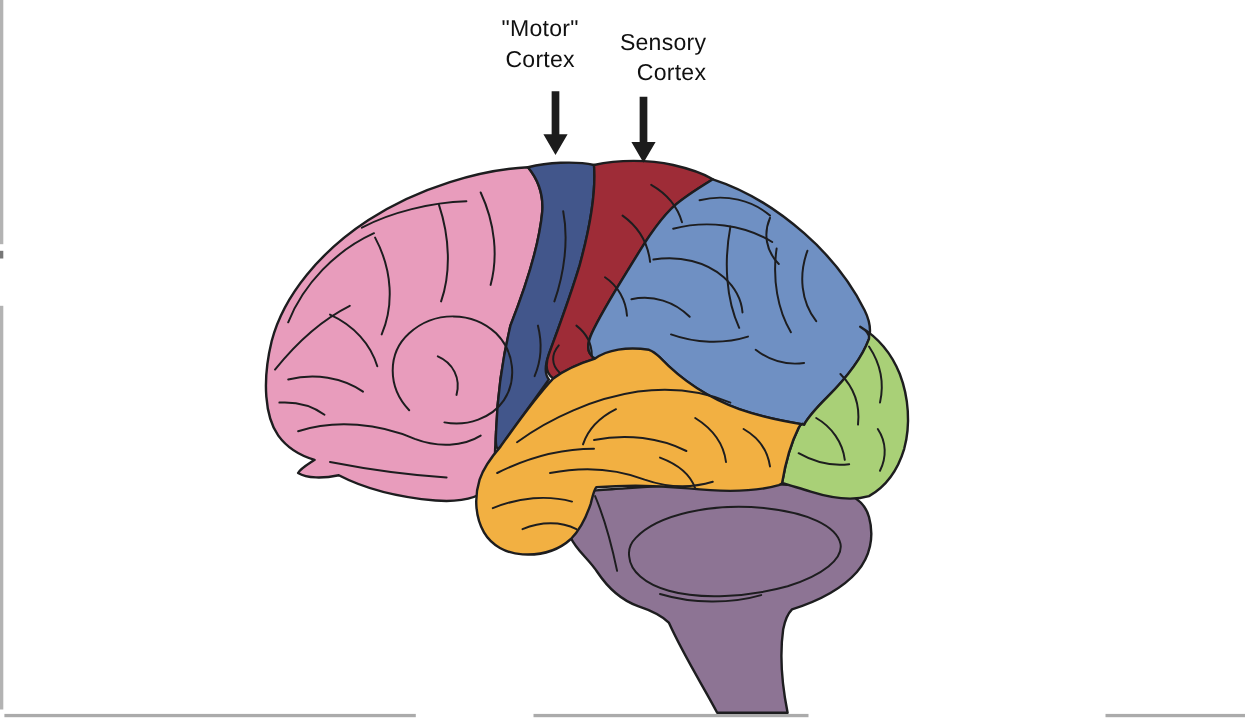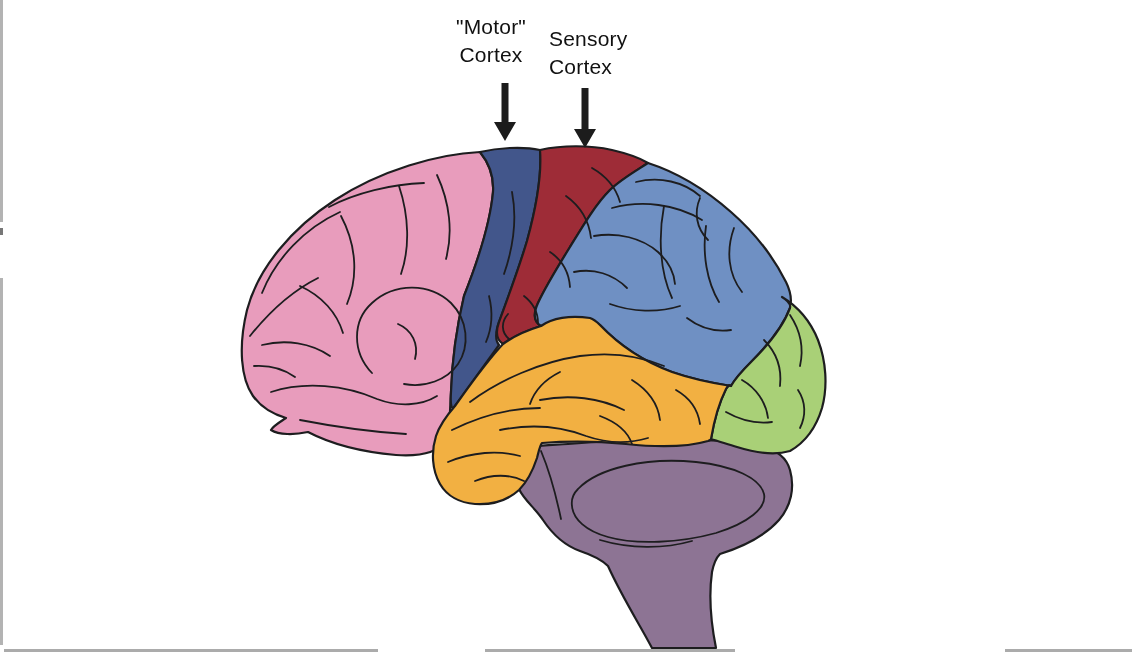--- a/index.html
+++ b/index.html
@@ -21,21 +21,21 @@
   .edge.bottom.b3 { left: 1005px; width: 127px; }
   
   .label {
     position: absolute;
     color: #111111;
     font-size: 21px;
     line-height: 28px;
     letter-spacing: 0.2px;
   }
   .label.motor   { left: 446px; top: 13px; width: 90px; text-align: center; }
-  .label.sensory { left: 549px; top: 25px; width: 110px; text-align: left; }
+  .label.sensory { left: 532px; top: 25px; width: 110px; text-align: right; }
   svg.brain { position: absolute; left: 0; top: 0; }
   .gyri path { fill: none; }
 </style>
 </head>
 <body>
 
 <div class="stage">
 
   <div class="edge left-top"></div>
   <div class="edge tick"></div>

